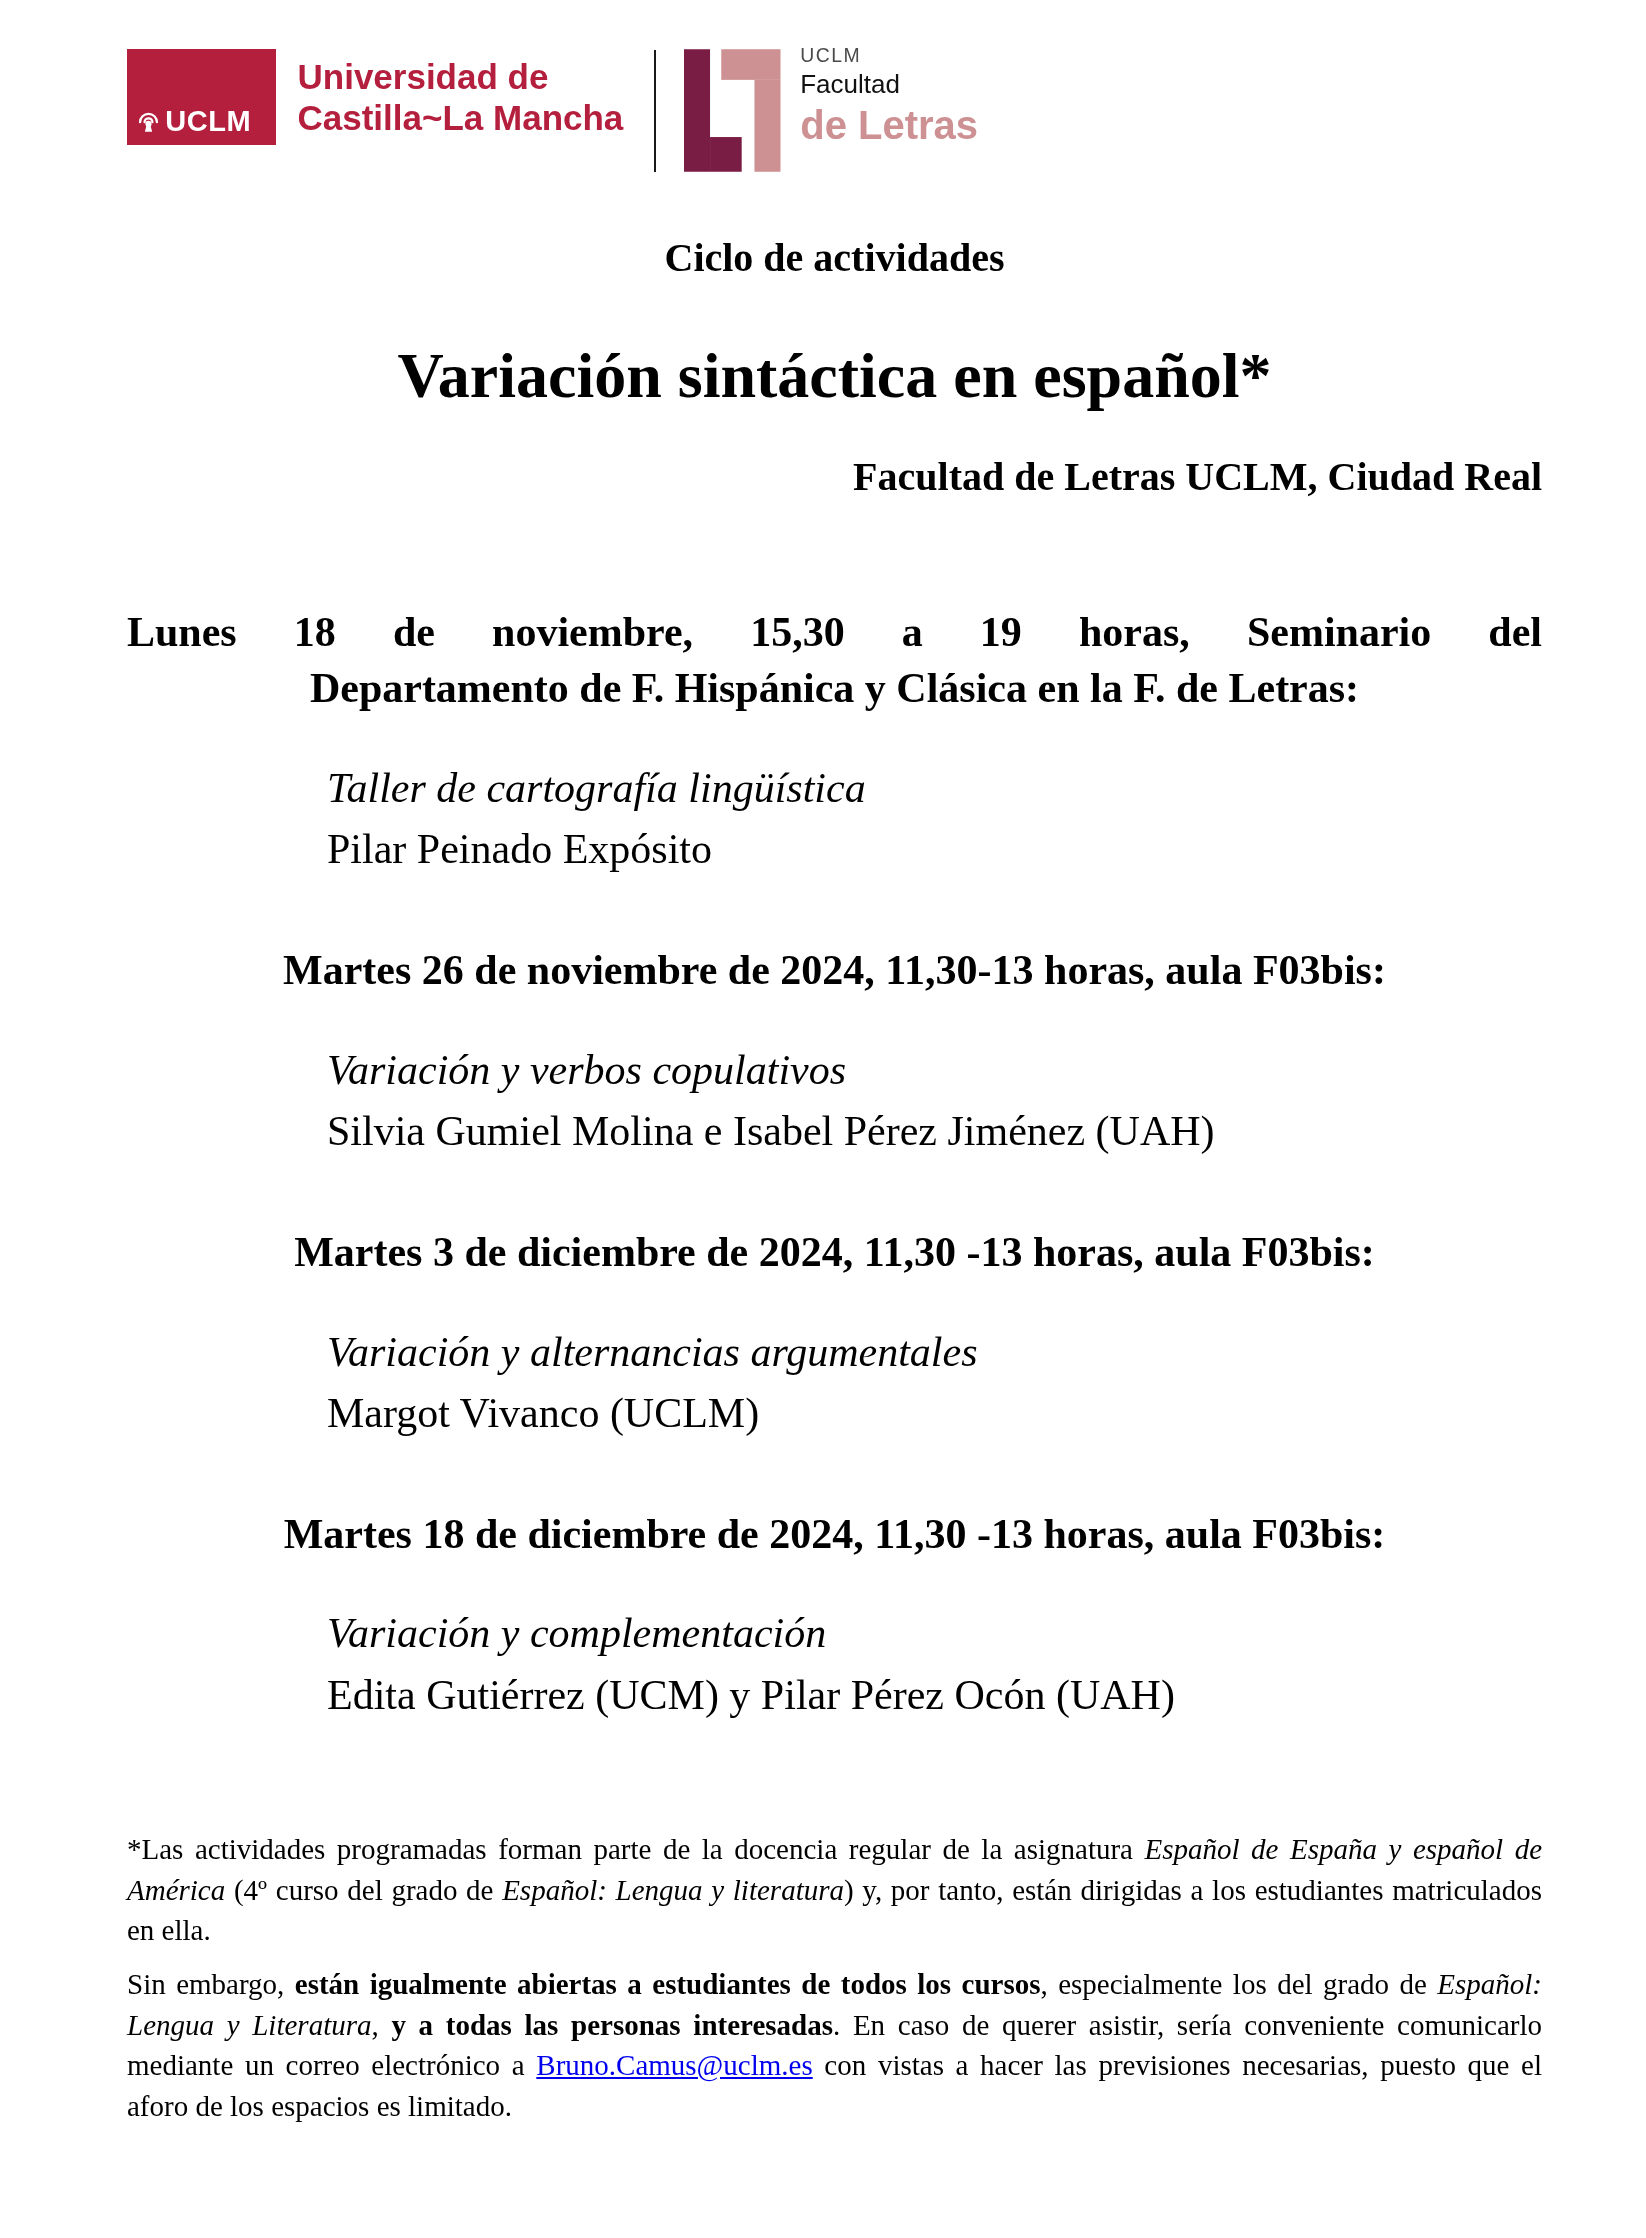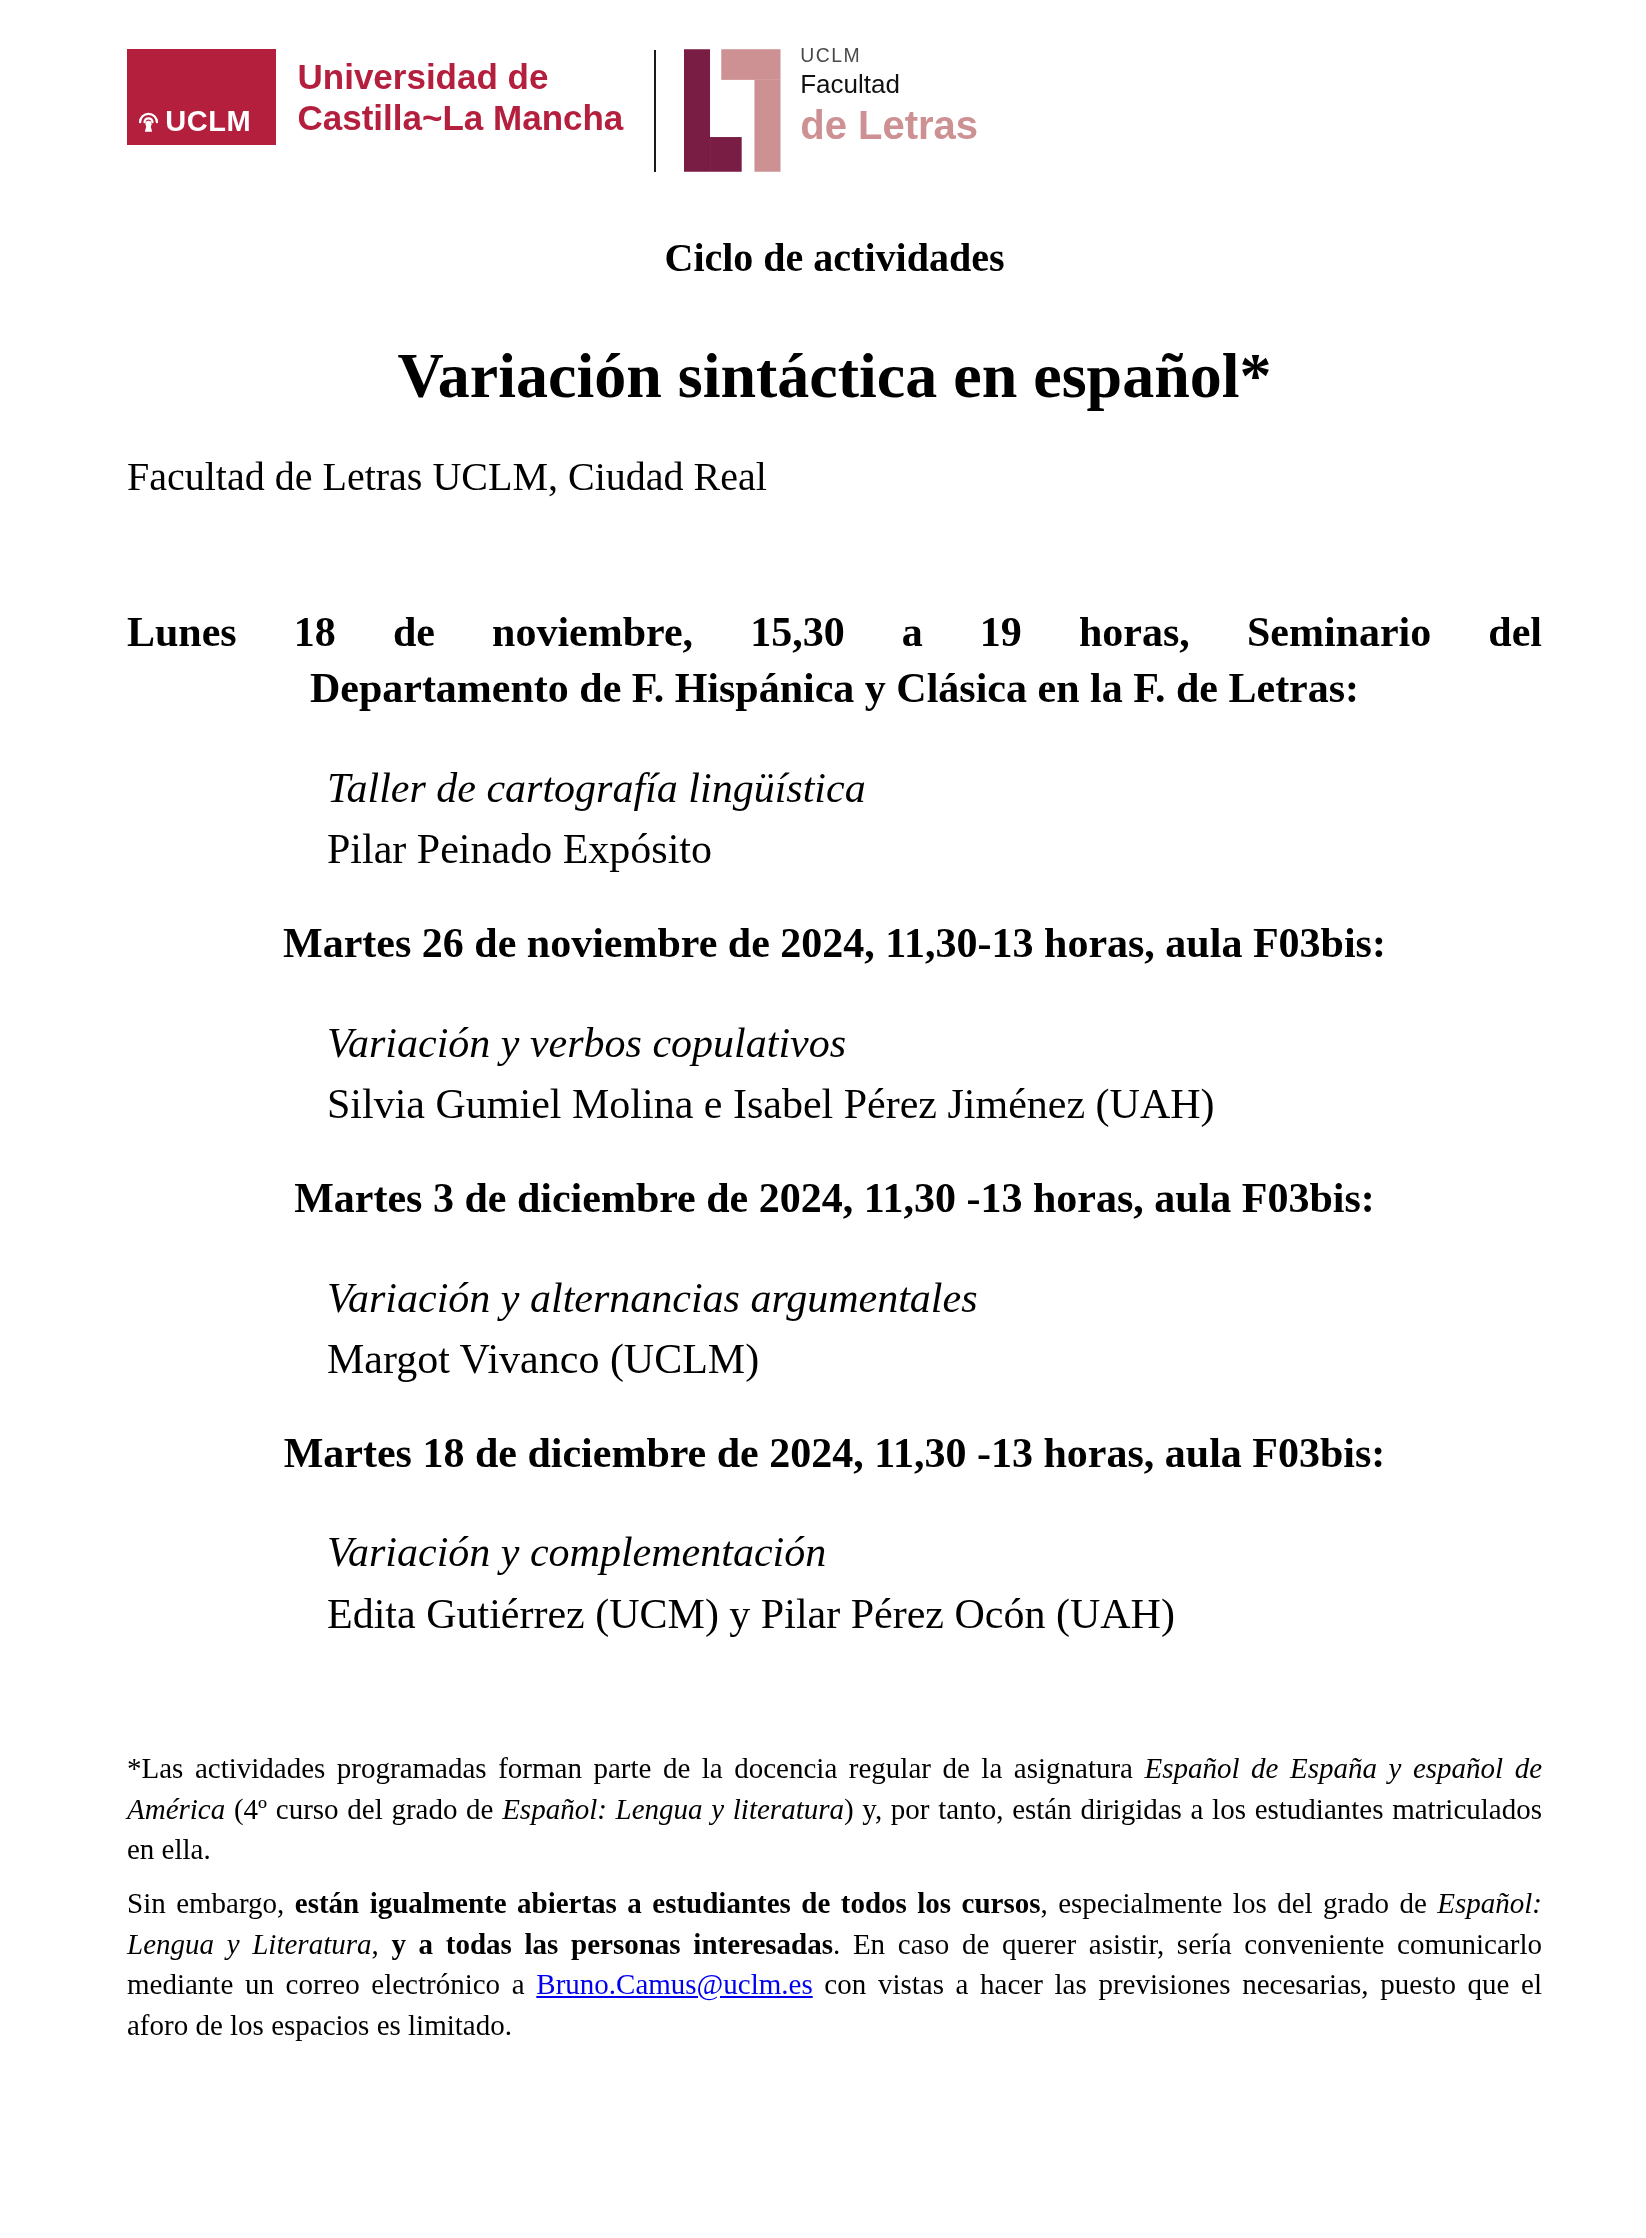--- a/index.html
+++ b/index.html
@@ -100,29 +100,29 @@
   }
   .main-title {
     margin: 50px 0 0 0;
     text-align: center;
     font-weight: bold;
     font-size: 64px;
     line-height: 1.3;
   }
   .subtitle {
     margin: 34px 0 0 0;
-    text-align: left;
-    font-weight: normal;
+    text-align: right;
+    font-weight: bold;
     font-size: 40px;
     line-height: 1.3;
   }
 
   
   .events { display: block; }
-  .event { margin-top: 38px; }
+  .event { margin-top: 65px; }
   .event:first-child { margin-top: 101px; }
   .event-heading {
     font-weight: bold;
     font-size: 42px;
     line-height: 1.34;
   }
   .heading-line { text-align: center; }
   .heading-line.stretch { text-align-last: justify; }
   .talk-title {
     margin: 43px 0 0 200px;

